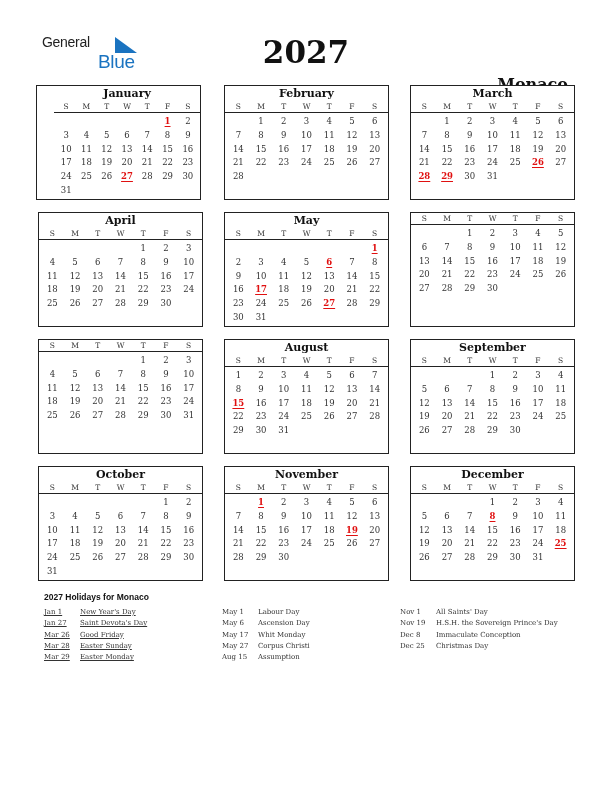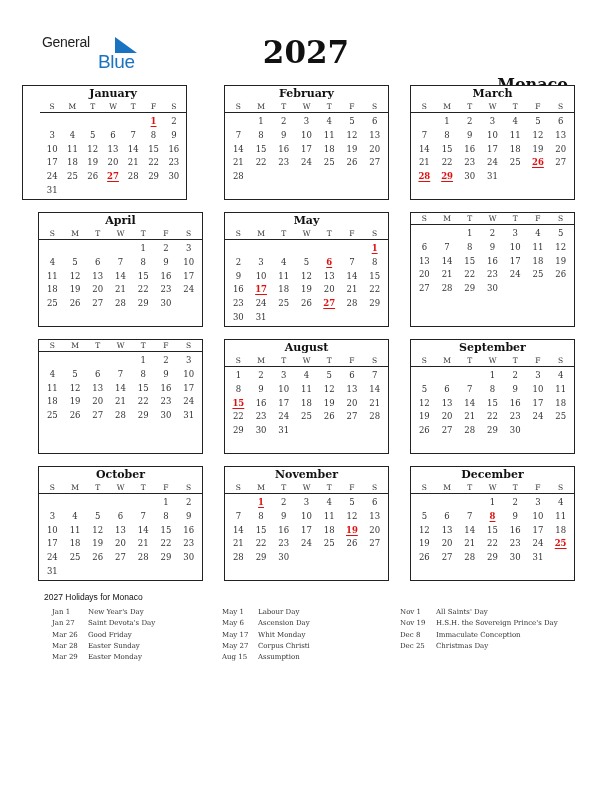--- a/index.html
+++ b/index.html
@@ -14,41 +14,41 @@
     .country { position: absolute; right: 44px; top: 51px; font-family: "DejaVu Serif", serif; font-weight: bold; font-size: 16px; color: #111111; margin-top: 24px; }
 
     .month { position: absolute; width: 165px; height: 115px; border: 1.3px solid #222222; background: #fff; }
     .month .mname { height: 15px; line-height: 15px; text-align: center; font-weight: bold; font-size: 11px; color: #111111; }
     .month .dow { display: grid; grid-template-columns: repeat(7, 1fr); height: 12px; line-height: 12px; font-size: 7.5px; text-align: center; color: #333; border-bottom: 1.3px solid #222222; padding: 0 2px; }
     .month .days { display: grid; grid-template-columns: repeat(7, 1fr); grid-auto-rows: 13.8px; padding: 2px 2px 0 2px; }
     .month .days span { text-align: center; font-size: 8.5px; line-height: 13.8px; color: #333333; }
     .month .days span.hol { color: #e01010; font-weight: bold; text-decoration: underline; text-decoration-color: #e01010; text-decoration-thickness: 1.2px; text-underline-offset: 1.5px; }
 
     .holidays { position: absolute; left: 44px; top: 592px; width: 540px; }
-    .holidays .htitle { font-family: "Liberation Sans", sans-serif; font-weight: normal; font-size: 8.5px; color: #111111; margin-bottom: 4px; }
+    .holidays .htitle { font-family: "Liberation Sans", sans-serif; font-weight: bold; font-size: 8.5px; color: #111111; margin-bottom: 4px; }
     .hcol { position: absolute; top: 15px; }
     .hrow { display: flex; height: 11.3px; line-height: 11.3px; font-size: 7px; color: #333333; white-space: nowrap; }
     .hrow .hdate { width: 36px; }
   </style>
 </head>
 <body>
 
 <div class="logo">
   <span class="general">General</span>
   <span class="blue">Blue</span>
   <svg style="position:absolute;left:73px;top:3px;" width="22" height="16" viewBox="0 0 22 16">
     <polygon points="0,0 0,16 22,16" fill="#1a73c0"></polygon>
   </svg>
 </div>
 
 <div class="year">2027</div>
 <div class="country">Monaco</div>
 
 <div id="months">
-    <div class="month" style="left: 22px; top: 85px; padding-left: 17px;">
+    <div class="month" style="left: 36px; top: 85px; padding-left: 17px;">
       <div class="mname">January</div>
       <div class="dow">
         <span>S</span>
         <span>M</span>
         <span>T</span>
         <span>W</span>
         <span>T</span>
         <span>F</span>
         <span>S</span>
       </div>
@@ -605,21 +605,21 @@
         <span class="">29</span>
         <span class="">30</span>
         <span class="">31</span>
       </div>
     </div>
   </div>
 
 <div class="holidays">
   <div class="htitle">2027 Holidays for Monaco</div>
   <div id="hcols">
-      <div class="hcol" style="left: 8px;">
+      <div class="hcol" style="left: 0px; text-decoration: underline;">
         <div class="hrow">
           <span class="hdate">Jan 1</span>
           <span>New Year's Day</span>
         </div>
         <div class="hrow">
           <span class="hdate">Jan 27</span>
           <span>Saint Devota's Day</span>
         </div>
         <div class="hrow">
           <span class="hdate">Mar 26</span>

